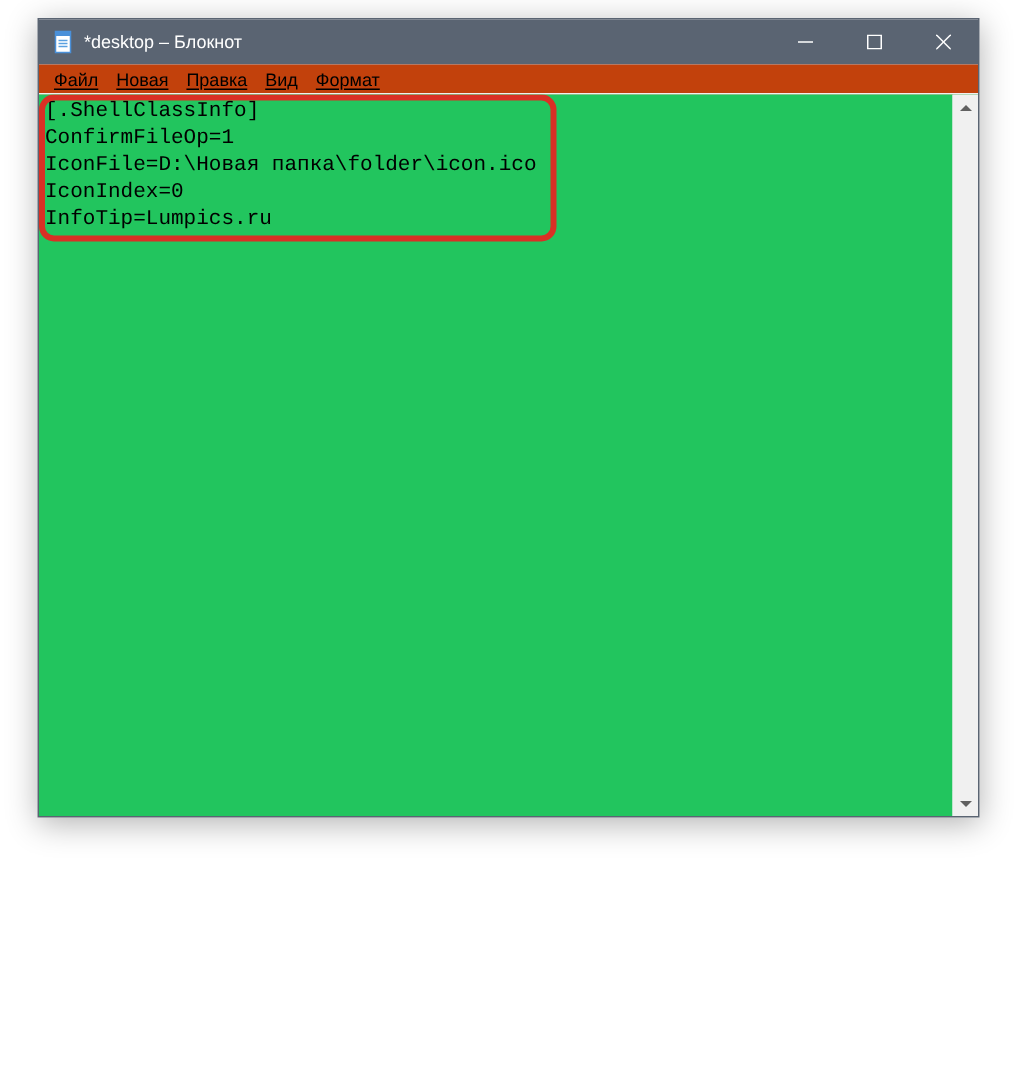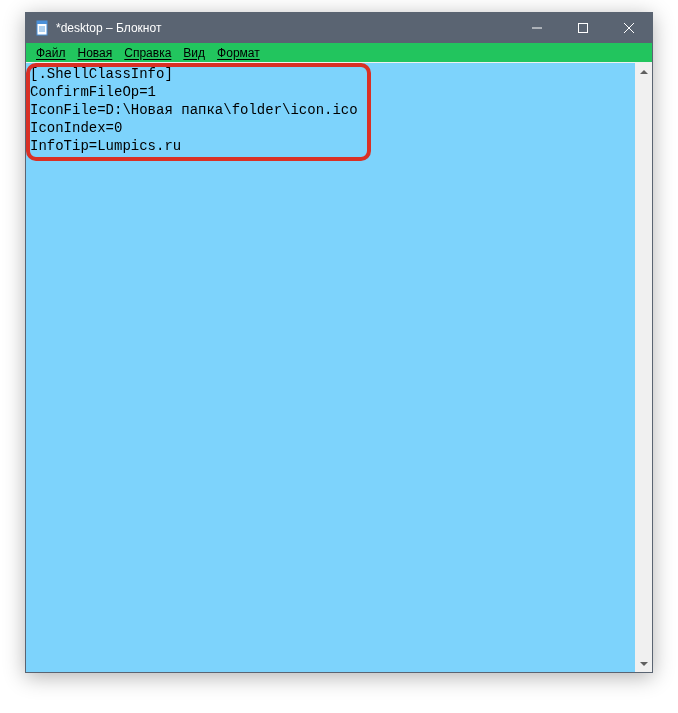--- a/index.html
+++ b/index.html
@@ -12,21 +12,21 @@
       background: #fff;
       width: 678px;
       height: 713px;
       overflow: hidden;
     }
     .window {
       position: absolute;
       left: 25px;
       top: 12px;
       width: 628px;
-      height: 661px;
+      height: 533px;
       background: #fff;
       box-shadow: 0 4px 20px rgba(0,0,0,0.3);
       border: 1px solid #5a6472;
       display: flex;
       flex-direction: column;
     }
     .titlebar {
       background: #5a6472;
       height: 30px;
       display: flex;
@@ -55,38 +55,38 @@
     .titlebar-btn {
       width: 46px;
       height: 100%;
       display: flex;
       align-items: center;
       justify-content: center;
       cursor: pointer;
       color: #fff;
     }
     .menubar {
-      background: #22c55e;
+      background: #c2410c;
       height: 20px;
       display: flex;
       align-items: center;
       padding: 0 4px;
       border-bottom: 1px solid #f0f0f0;
       font-size: 12px;
     }
     .menu-item {
       padding: 1px 6px;
       cursor: pointer;
       text-decoration: underline;
       text-underline-offset: 2px;
     }
     .content-area {
       flex: 1;
       position: relative;
-      background: #7dd3fc;
+      background: #22c55e;
       overflow: hidden;
     }
     .text-content {
       position: absolute;
       left: 4px;
       top: 2px;
       font-family: Consolas, "Courier New", monospace;
       font-size: 14px;
       line-height: 18px;
       white-space: pre;
@@ -159,21 +159,21 @@
             <line x1="0" y1="0" x2="10" y2="10" stroke="#fff" stroke-width="1"></line>
             <line x1="10" y1="0" x2="0" y2="10" stroke="#fff" stroke-width="1"></line>
           </svg>
       </div>
     </div>
   </div>
 
   <div class="menubar">
     <div class="menu-item">Файл</div>
     <div class="menu-item">Новая</div>
-    <div class="menu-item">Справка</div>
+    <div class="menu-item">Правка</div>
     <div class="menu-item">Вид</div>
     <div class="menu-item">Формат</div>
   </div>
 
   <div class="content-area">
     <div class="text-content"><span>[.ShellClassInfo]</span>
 <span>ConfirmFileOp=1</span>
 <span>IconFile=D:\Новая папка\folder\icon.ico</span>
 <span>IconIndex=0</span>
 <span>InfoTip=Lumpics.ru</span></div>

